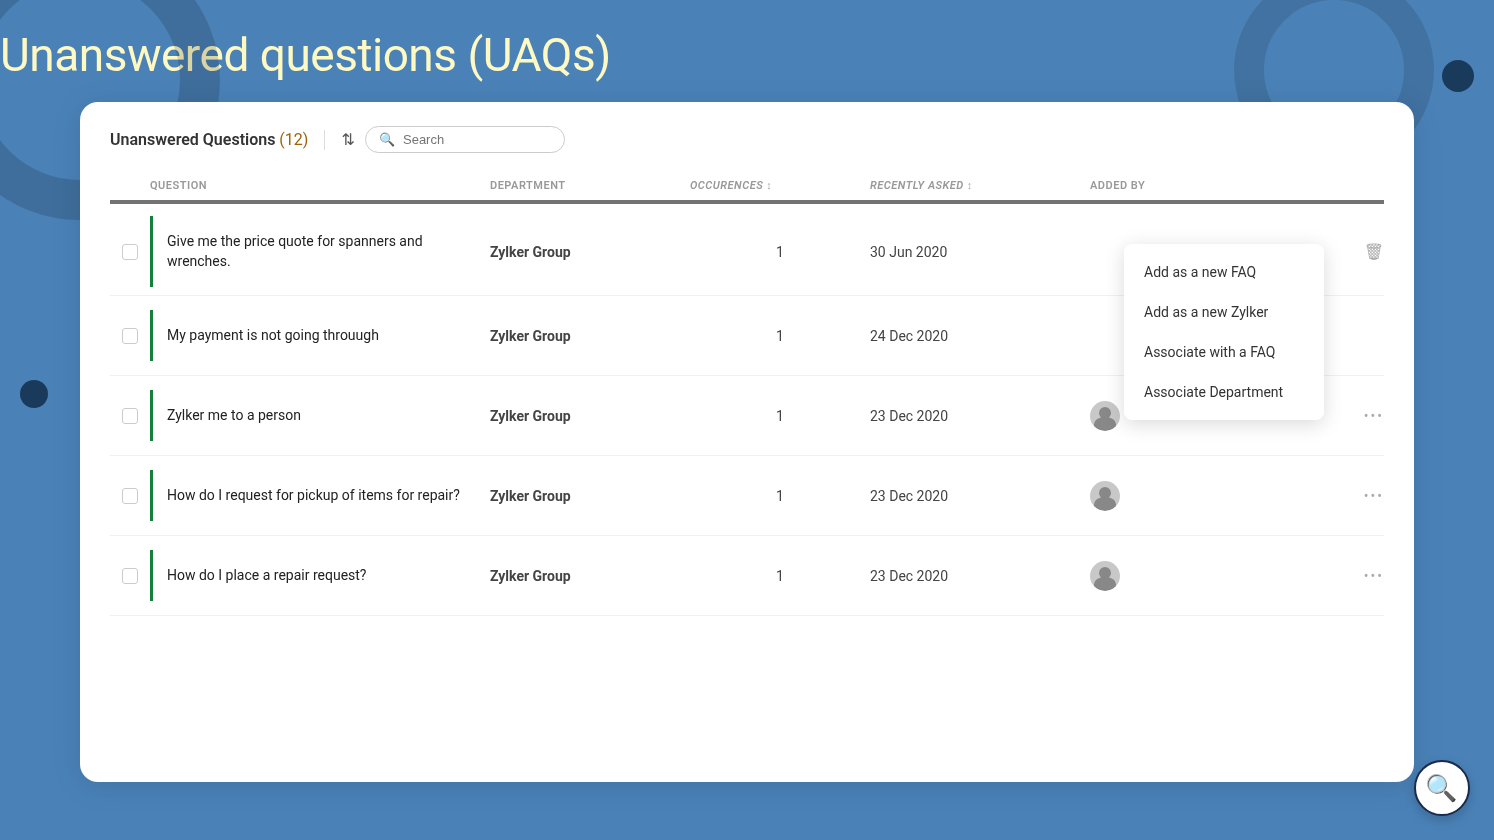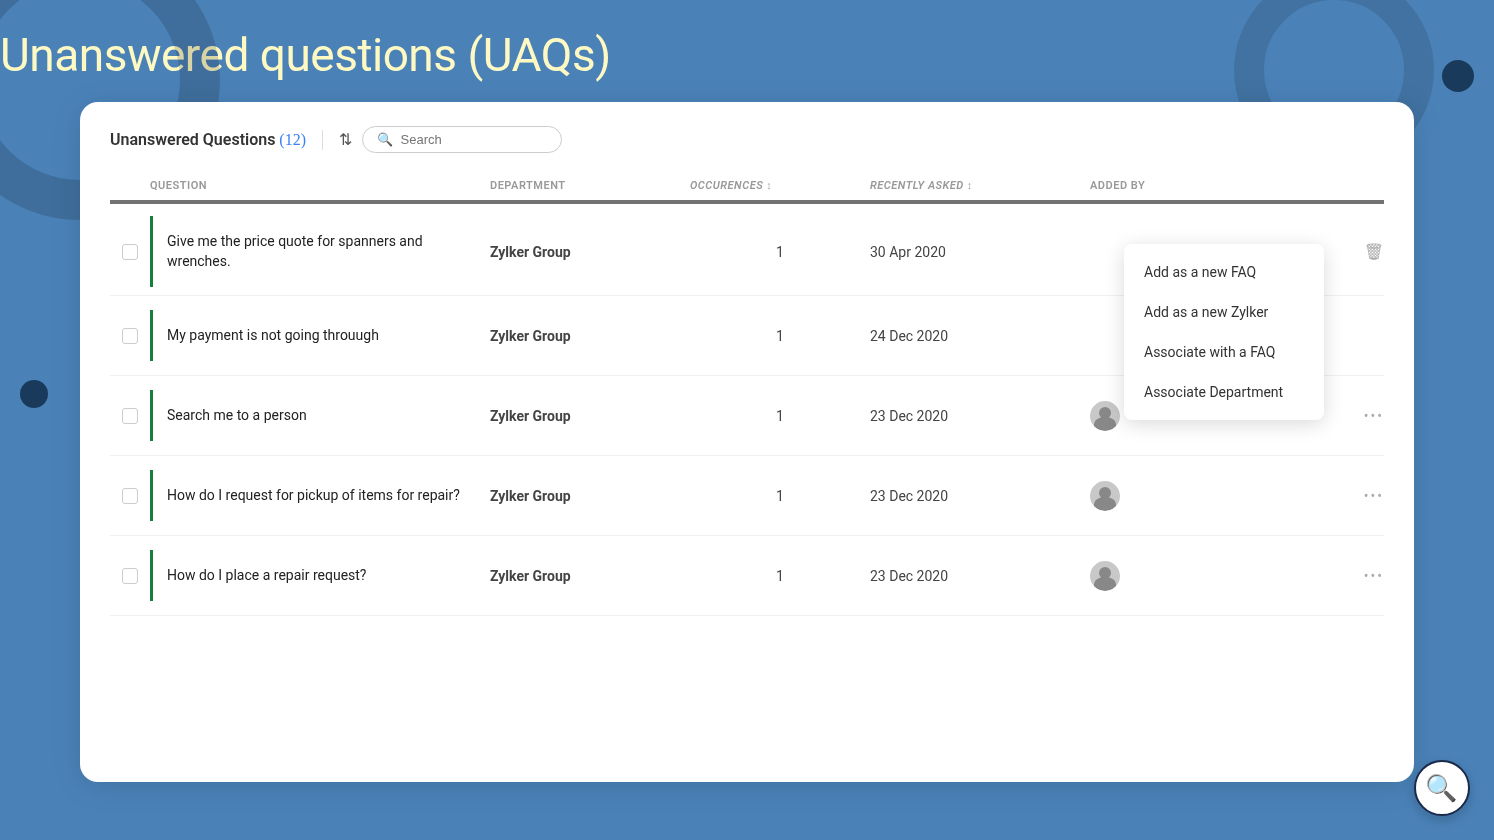--- a/index.html
+++ b/index.html
@@ -77,23 +77,22 @@
       align-items: center;
       gap: 10px;
       margin-bottom: 18px;
     }
     .header-title {
       font-size: 16px;
       font-weight: 600;
       color: #333;
     }
     .header-count {
-      color: #3b82f6;
+      color: #a16207;
       font-weight: 400;
-      font-family: Liberation Serif, serif;
     }
     .divider-v {
       width: 1px;
       height: 20px;
       background: #ddd;
       margin: 0 6px;
     }
     .filter-icon {
       color: #555;
       font-size: 16px;
@@ -353,21 +352,21 @@
       <div class="th"></div>
     </div>
 
     <div class="table-row" style="position:relative;">
       <div class="row-checkbox">
         <div class="checkbox"></div>
       </div>
       <div class="row-question">Give me the price quote for spanners and wrenches.</div>
       <div class="row-dept">Zylker Group</div>
       <div class="row-occ">1</div>
-      <div class="row-date">30 Apr 2020</div>
+      <div class="row-date">30 Jun 2020</div>
       <div class="row-addedby">
         
       </div>
       <div class="row-actions">
         <span class="trash-icon">🗑</span>
       </div>
 
       <div class="dropdown-menu" style="right: 60px; top: 36px;">
         <div class="dropdown-item">Add as a new FAQ</div>
         <div class="dropdown-item">Add as a new Zylker</div>
@@ -385,21 +384,21 @@
       <div class="row-occ">1</div>
       <div class="row-date">24 Dec 2020</div>
       <div class="row-addedby"></div>
       <div class="row-actions"></div>
     </div>
 
     <div class="table-row">
       <div class="row-checkbox">
         <div class="checkbox"></div>
       </div>
-      <div class="row-question">Search me to a person</div>
+      <div class="row-question">Zylker me to a person</div>
       <div class="row-dept">Zylker Group</div>
       <div class="row-occ">1</div>
       <div class="row-date">23 Dec 2020</div>
       <div class="row-addedby">
         <div class="avatar">
           <div class="avatar-face"></div>
         </div>
       </div>
       <div class="row-actions">
         <span class="more-icon">•••</span>

